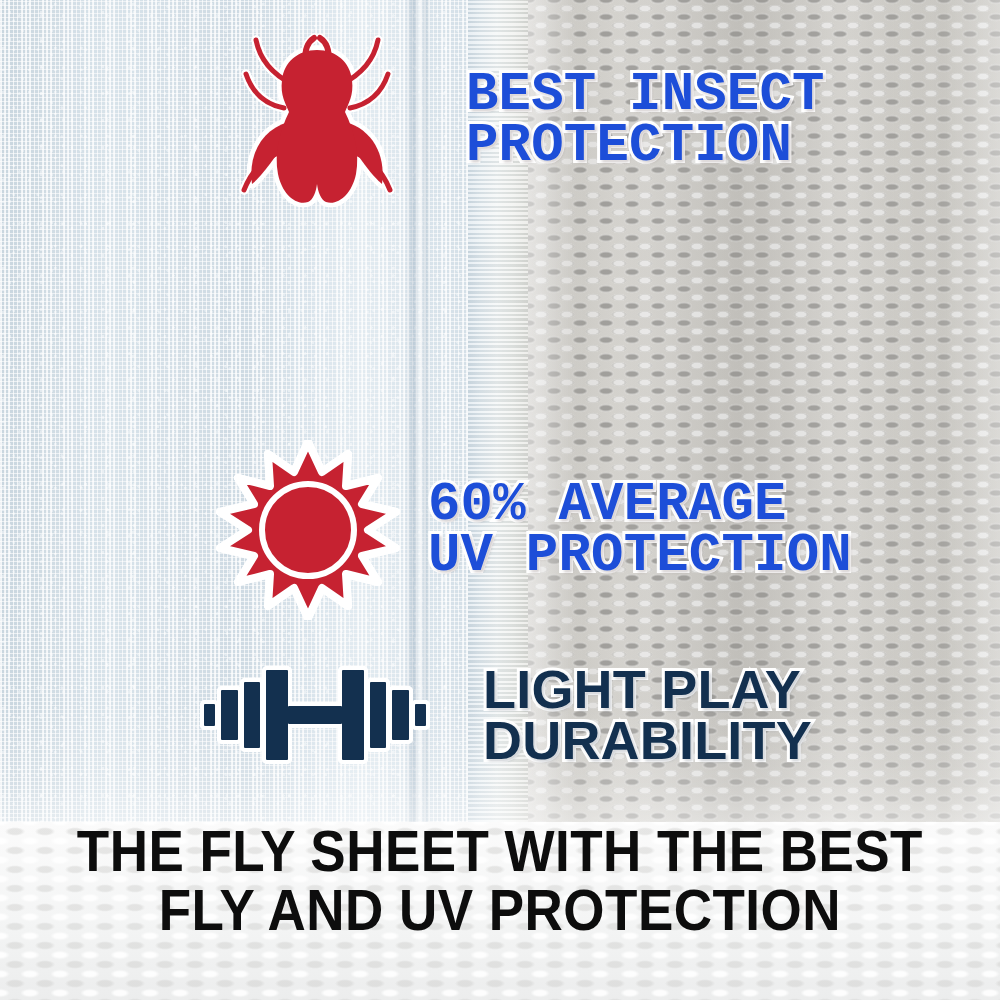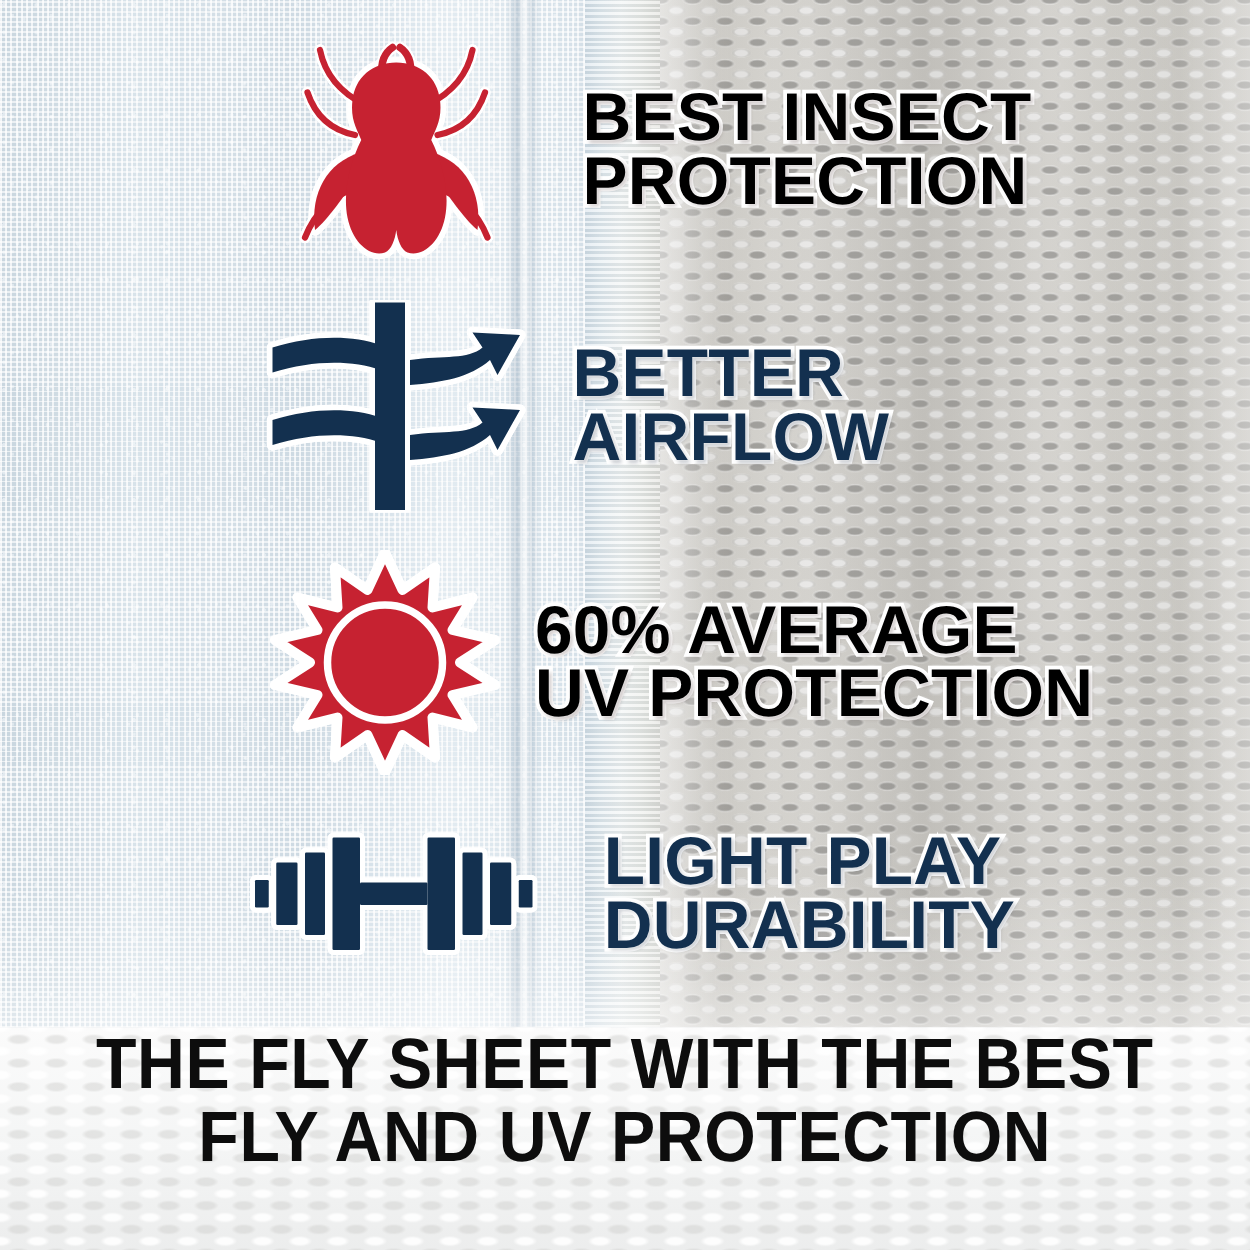--- a/index.html
+++ b/index.html
@@ -110,26 +110,27 @@
 
   .feat-text{
     font-weight:700;
     line-height:.95;
     letter-spacing:.2px;
     white-space:pre-line;
     text-transform:uppercase;
     font-stretch:condensed;
   }
   .feat-text.red{
-    color:#000000;
+    color:#1d4ed8;
     -webkit-text-stroke:6px #ffffff;
     paint-order:stroke fill;
     text-shadow:
       0 0 2px rgba(255,255,255,.95),
       2px 2px 3px rgba(90,70,70,.30);
+    font-family: Liberation Mono, monospace;
   }
   .feat-text.navy{
     color:#13304F;
     -webkit-text-stroke:6px #ffffff;
     paint-order:stroke fill;
     text-shadow:
       0 0 2px rgba(255,255,255,.95),
       2px 2px 3px rgba(70,80,95,.30);
   }
 
@@ -240,55 +241,20 @@
                    C42 128 48 104 57 86
                    C54 78 48 70 50 54
                    C52 36 66 24 85 24 Z"></path>
         </g>
       </svg>
     </span>
     <span class="feat-text red">BEST INSECT
 PROTECTION</span>
   </div>
 
-  <div class="feature" id="row-airflow">
-    <span class="icon-wrap">
-      <svg width="230" height="170" viewBox="0 0 230 170" aria-hidden="true">
-        <g stroke="#ffffff" stroke-width="9" stroke-linejoin="round" fill="#13304F">
-
-          <path d="M18 38 C50 28 82 28 104 36 L104 56 C82 48 50 48 18 58 Z"></path>
-
-          <path d="M18 96 C50 86 82 86 104 94 L104 114 C82 106 50 106 18 116 Z"></path>
-
-          <path d="M100 2 L124 2 L124 168 L100 168 Z"></path>
-
-          <path d="M128 48 C156 44 174 48 186 38
-                   L178 26 L216 28 L198 60 L192 48
-                   C176 62 154 66 128 68 Z"></path>
-
-          <path d="M128 108 C156 104 174 108 186 98
-                   L178 86 L216 88 L198 120 L192 108
-                   C176 122 154 126 128 128 Z"></path>
-        </g>
-        <g fill="#13304F">
-          <path d="M18 38 C50 28 82 28 104 36 L104 56 C82 48 50 48 18 58 Z"></path>
-          <path d="M18 96 C50 86 82 86 104 94 L104 114 C82 106 50 106 18 116 Z"></path>
-          <path d="M100 2 L124 2 L124 168 L100 168 Z"></path>
-          <path d="M128 48 C156 44 174 48 186 38
-                   L178 26 L216 28 L198 60 L192 48
-                   C176 62 154 66 128 68 Z"></path>
-          <path d="M128 108 C156 104 174 108 186 98
-                   L178 86 L216 88 L198 120 L192 108
-                   C176 122 154 126 128 128 Z"></path>
-        </g>
-      </svg>
-    </span>
-    <span class="feat-text navy">BETTER
-AIRFLOW</span>
-  </div>
 
   <div class="feature" id="row-uv">
     <span class="icon-wrap">
       <svg width="192" height="180" viewBox="0 0 192 180" aria-hidden="true">
         <g transform="translate(96,90)">
 
           <path d="M0,-88 L14,-58 L40,-76 L38,-44 L70,-52 L54,-26 L88,-18 L60,0
                    L88,18 L54,26 L70,52 L38,44 L40,76 L14,58 L0,88 L-14,58
                    L-40,76 L-38,44 L-70,52 L-54,26 L-88,18 L-60,0
                    L-88,-18 L-54,-26 L-70,-52 L-38,-44 L-40,-76 L-14,-58 Z" fill="#C62231" stroke="#ffffff" stroke-width="8" stroke-linejoin="round"></path>

